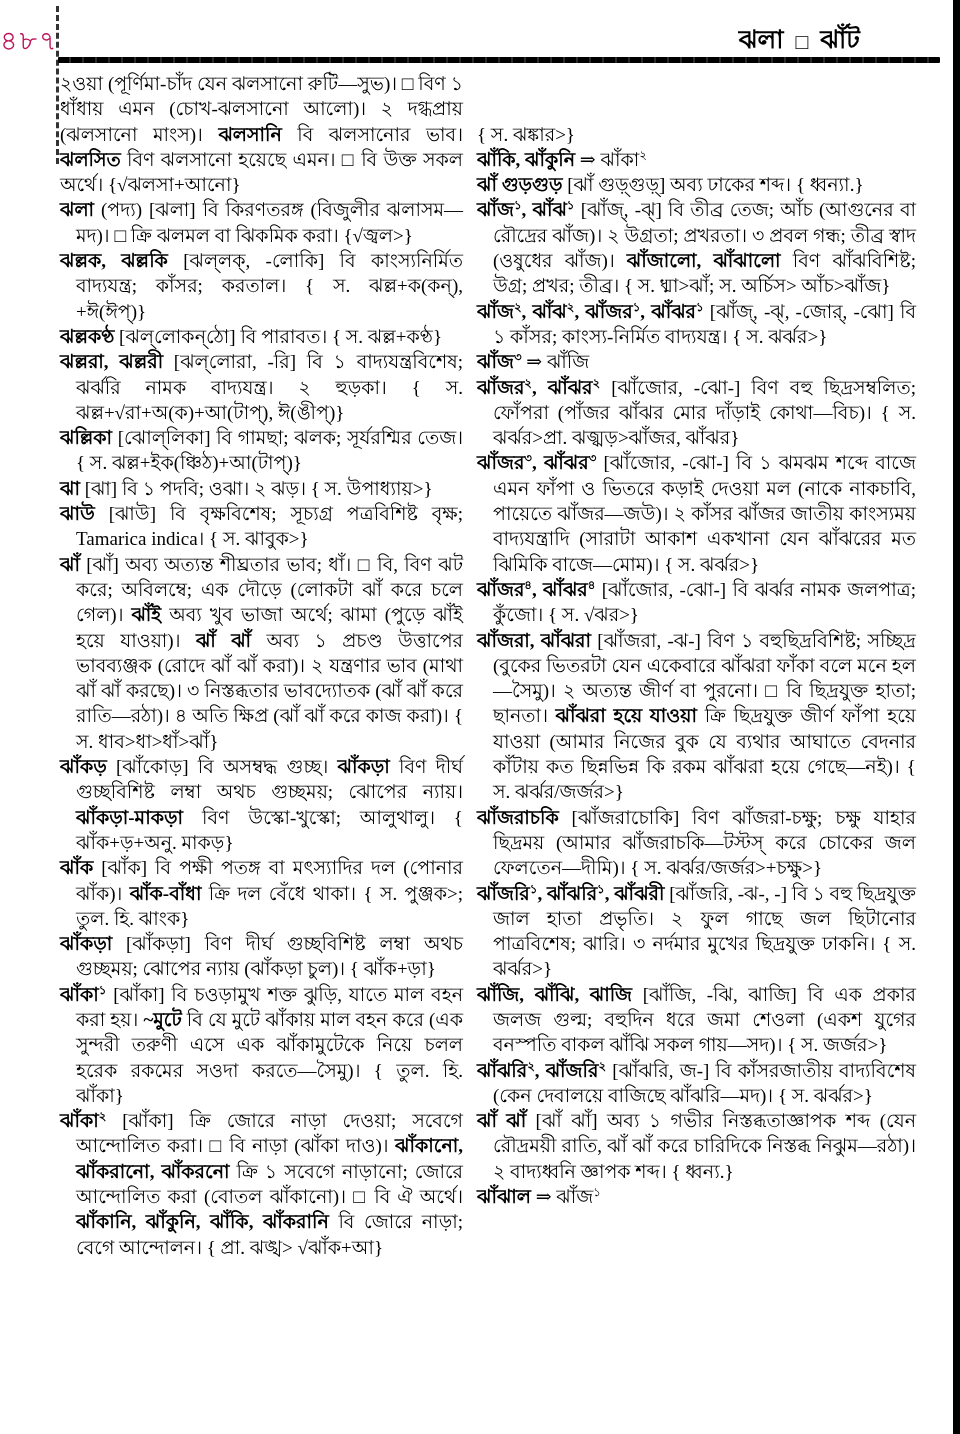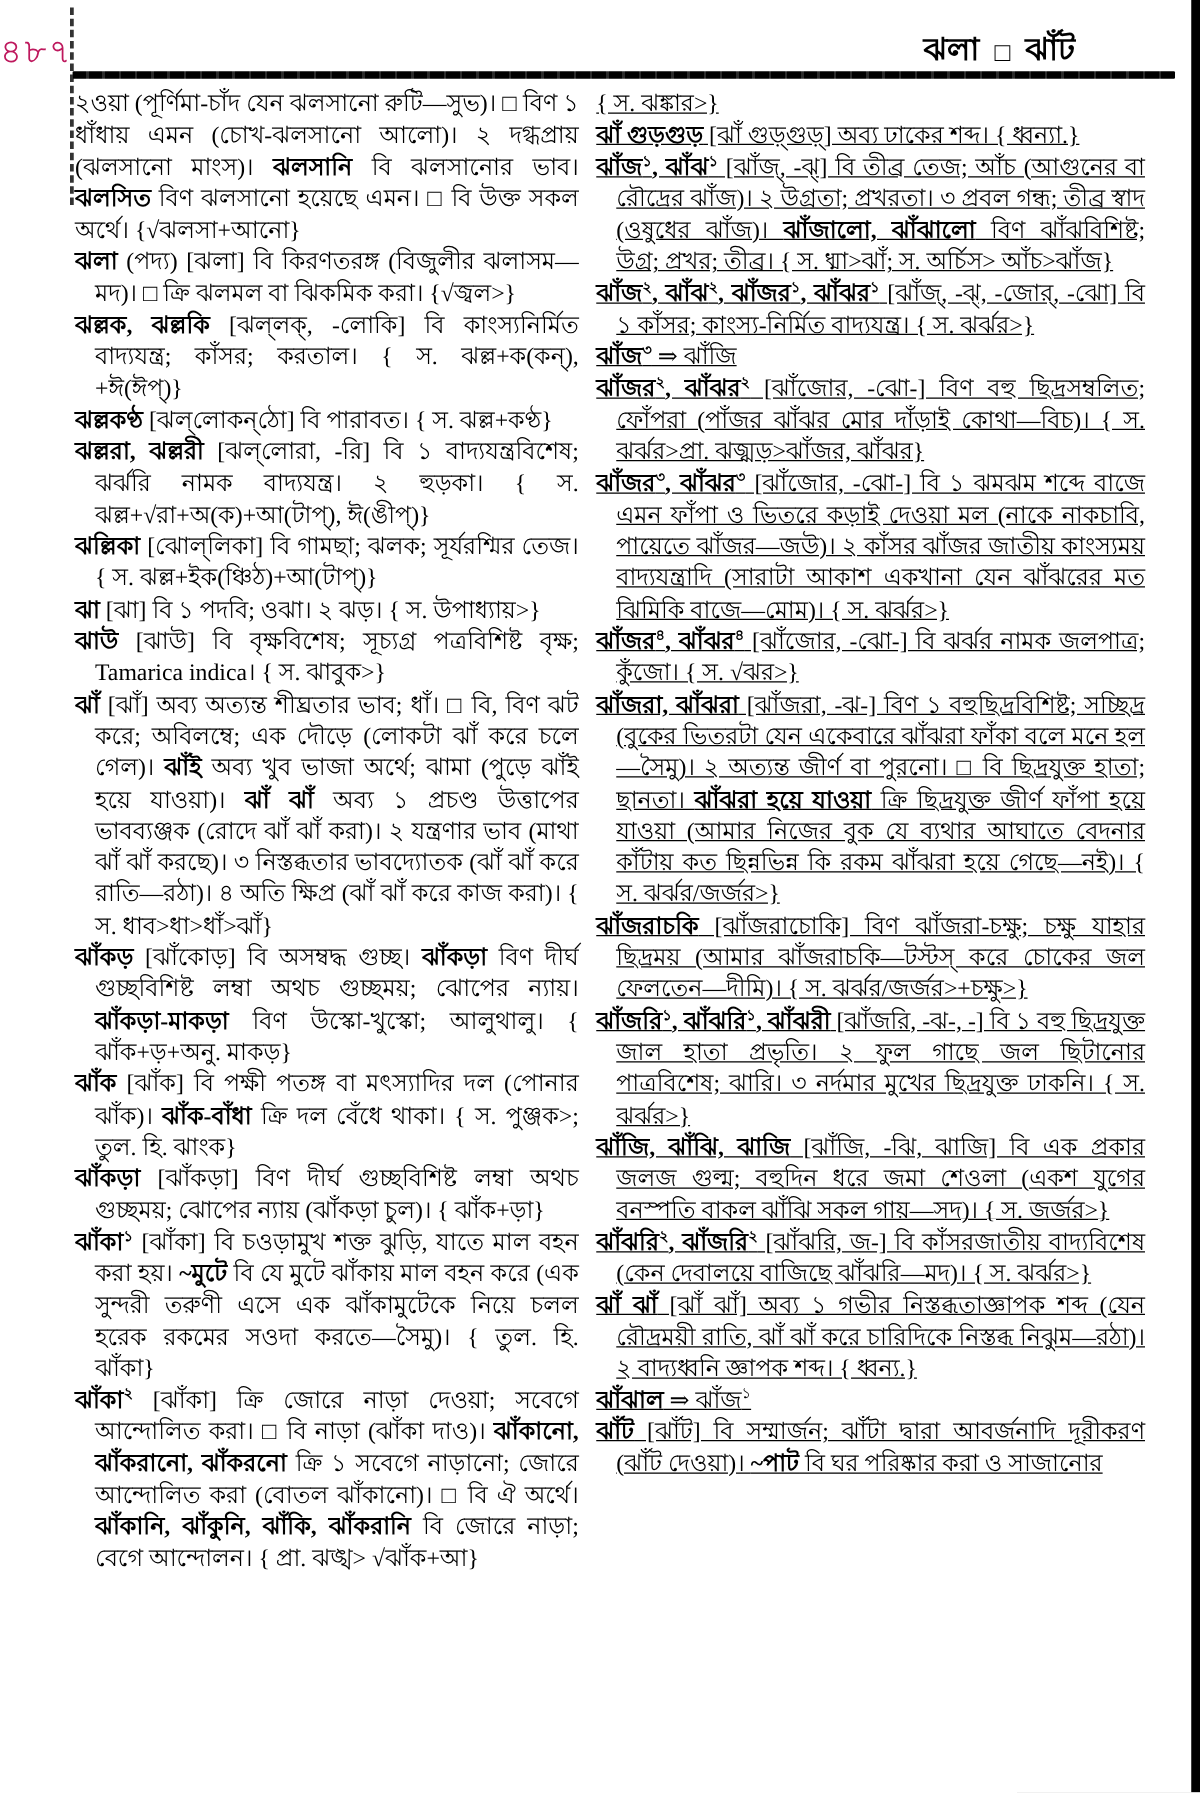--- a/index.html
+++ b/index.html
@@ -32,26 +32,26 @@
   }
   .gbox{font-weight:normal;font-size:21px;line-height:1;transform:translateY(1px);}
   .rule{
     position:absolute;top:57px;left:58px;width:882px;height:6px;
     background:repeating-linear-gradient(90deg,#000 0 11px,#2a2a2a 11px 13px);
     border-radius:1px;
   }
   
   .cols{
     position:absolute;top:71px;left:60px;width:856px;
-    display:flex;align-items:flex-start;
+    display:flex;align-items:center;
   }
   .col{font-size:19px;line-height:25.3px;text-align:justify;}
   .col.left{width:403px;}
   .divider{width:3px;background:#000;margin-left:5px;margin-right:6px;}
-  .col.right{flex:1;text-decoration:underline;}
+  .col.right{flex:1;}
   .entry{margin:0;padding-left:16px;text-indent:-16px;}
   .entry.cont{padding-left:0;text-indent:0;}
   .entry .b{font-weight:bold;}
   .entry .i{}
   sup{font-size:0.62em;line-height:0;}
 </style>
 </head>
 <body>
 
 <div class="page">
@@ -82,31 +82,31 @@
         <p class="entry"><span class="b">ঝাঁ</span><span> [ঝাঁ] অব্য অত্যন্ত শীঘ্রতার ভাব; ধাঁ। □ বি, বিণ ঝট করে; অবিলম্বে; এক দৌড়ে (লোকটা ঝাঁ করে চলে গেল)। </span><span class="b">ঝাঁই</span><span> অব্য খুব ভাজা অর্থে; ঝামা (পুড়ে ঝাঁই হয়ে যাওয়া)। </span><span class="b">ঝাঁ ঝাঁ</span><span> অব্য ১ প্রচণ্ড উত্তাপের ভাবব্যঞ্জক (রোদে ঝাঁ ঝাঁ করা)। ২ যন্ত্রণার ভাব (মাথা ঝাঁ ঝাঁ করছে)। ৩ নিস্তব্ধতার ভাবদ্যোতক (ঝাঁ ঝাঁ করে রাতি—রঠা)। ৪ অতি ক্ষিপ্র (ঝাঁ ঝাঁ করে কাজ করা)। { স. ধাব&gt;ধা&gt;ধাঁ&gt;ঝাঁ}</span></p>
         <p class="entry"><span class="b">ঝাঁকড়</span><span> [ঝাঁকোড়] বি অসম্বদ্ধ গুচ্ছ। </span><span class="b">ঝাঁকড়া</span><span> বিণ দীর্ঘ গুচ্ছবিশিষ্ট লম্বা অথচ গুচ্ছময়; ঝোপের ন্যায়। </span><span class="b">ঝাঁকড়া-মাকড়া</span><span> বিণ উস্কো-খুস্কো; আলুথালু। { ঝাঁক+ড়+অনু. মাকড়}</span></p>
         <p class="entry"><span class="b">ঝাঁক</span><span> [ঝাঁক] বি পক্ষী পতঙ্গ বা মৎস্যাদির দল (পোনার ঝাঁক)। </span><span class="b">ঝাঁক-বাঁধা</span><span> ক্রি দল বেঁধে থাকা। { স. পুঞ্জক&gt;; তুল. হি. ঝাংক}</span></p>
         <p class="entry"><span class="b">ঝাঁকড়া</span><span> [ঝাঁকড়া] বিণ দীর্ঘ গুচ্ছবিশিষ্ট লম্বা অথচ গুচ্ছময়; ঝোপের ন্যায় (ঝাঁকড়া চুল)। { ঝাঁক+ড়া}</span></p>
         <p class="entry"><span class="b">ঝাঁকা</span><sup class="b">১</sup><span> [ঝাঁকা] বি চওড়ামুখ শক্ত ঝুড়ি, যাতে মাল বহন করা হয়। </span><span class="b">~মুটে</span><span> বি যে মুটে ঝাঁকায় মাল বহন করে (এক সুন্দরী তরুণী এসে এক ঝাঁকামুটেকে নিয়ে চলল হরেক রকমের সওদা করতে—সৈমু)। { তুল. হি. ঝাঁকা}</span></p>
         <p class="entry"><span class="b">ঝাঁকা</span><sup class="b">২</sup><span> [ঝাঁকা] ক্রি জোরে নাড়া দেওয়া; সবেগে আন্দোলিত করা। □ বি নাড়া (ঝাঁকা দাও)। </span><span class="b">ঝাঁকানো, ঝাঁকরানো, ঝাঁকরনো</span><span> ক্রি ১ সবেগে নাড়ানো; জোরে আন্দোলিত করা (বোতল ঝাঁকানো)। □ বি ঐ অর্থে। </span><span class="b">ঝাঁকানি, ঝাঁকুনি, ঝাঁকি, ঝাঁকরানি</span><span> বি জোরে নাড়া; বেগে আন্দোলন। { প্রা. ঝঙ্খ&gt; √ঝাঁক+আ}</span></p>
       </div>
     <div class="divider"></div>
     <div class="col right">
         <p class="entry cont"><span>{ স. ঝঙ্কার&gt;}</span></p>
+        <p class="entry"><span class="b">ঝাঁকি, ঝাঁকুনি</span><span> ⇒ ঝাঁকা</span><sup>২</sup></p>
         <p class="entry"><span class="b">ঝাঁ গুড়গুড়</span><span> [ঝাঁ গুড়্‌গুড়্] অব্য ঢাকের শব্দ। { ধ্বন্যা.}</span></p>
         <p class="entry"><span class="b">ঝাঁজ</span><sup class="b">১</sup><span class="b">, ঝাঁঝ</span><sup class="b">১</sup><span> [ঝাঁজ্, -ঝ্] বি তীব্র তেজ; আঁচ (আগুনের বা রৌদ্রের ঝাঁজ)। ২ উগ্রতা; প্রখরতা। ৩ প্রবল গন্ধ; তীব্র স্বাদ (ওষুধের ঝাঁজ)। </span><span class="b">ঝাঁজালো, ঝাঁঝালো</span><span> বিণ ঝাঁঝবিশিষ্ট; উগ্র; প্রখর; তীব্র। { স. ধ্মা&gt;ঝাঁ; স. অর্চিস&gt; আঁচ&gt;ঝাঁজ}</span></p>
         <p class="entry"><span class="b">ঝাঁজ</span><sup class="b">২</sup><span class="b">, ঝাঁঝ</span><sup class="b">২</sup><span class="b">, ঝাঁজর</span><sup class="b">১</sup><span class="b">, ঝাঁঝর</span><sup class="b">১</sup><span> [ঝাঁজ্, -ঝ্, -জোর্, -ঝো] বি ১ কাঁসর; কাংস্য-নির্মিত বাদ্যযন্ত্র। { স. ঝর্ঝর&gt;}</span></p>
         <p class="entry"><span class="b">ঝাঁজ</span><sup class="b">৩</sup><span> ⇒ ঝাঁজি</span></p>
         <p class="entry"><span class="b">ঝাঁজর</span><sup class="b">২</sup><span class="b">, ঝাঁঝর</span><sup class="b">২</sup><span> [ঝাঁজোর, -ঝো-] বিণ বহু ছিদ্রসম্বলিত; ফোঁপরা (পাঁজর ঝাঁঝর মোর দাঁড়াই কোথা—বিচ)। { স. ঝর্ঝর&gt;প্রা. ঝজ্ঝড়&gt;ঝাঁজর, ঝাঁঝর}</span></p>
         <p class="entry"><span class="b">ঝাঁজর</span><sup class="b">৩</sup><span class="b">, ঝাঁঝর</span><sup class="b">৩</sup><span> [ঝাঁজোর, -ঝো-] বি ১ ঝমঝম শব্দে বাজে এমন ফাঁপা ও ভিতরে কড়াই দেওয়া মল (নাকে নাকচাবি, পায়েতে ঝাঁজর—জউ)। ২ কাঁসর ঝাঁজর জাতীয় কাংস্যময় বাদ্যযন্ত্রাদি (সারাটা আকাশ একখানা যেন ঝাঁঝরের মত ঝিমিকি বাজে—মোম)। { স. ঝর্ঝর&gt;}</span></p>
         <p class="entry"><span class="b">ঝাঁজর</span><sup class="b">৪</sup><span class="b">, ঝাঁঝর</span><sup class="b">৪</sup><span> [ঝাঁজোর, -ঝো-] বি ঝর্ঝর নামক জলপাত্র; কুঁজো। { স. √ঝর&gt;}</span></p>
         <p class="entry"><span class="b">ঝাঁজরা, ঝাঁঝরা</span><span> [ঝাঁজরা, -ঝ-] বিণ ১ বহুছিদ্রবিশিষ্ট; সচ্ছিদ্র (বুকের ভিতরটা যেন একেবারে ঝাঁঝরা ফাঁকা বলে মনে হল—সৈমু)। ২ অত্যন্ত জীর্ণ বা পুরনো। □ বি ছিদ্রযুক্ত হাতা; ছানতা। </span><span class="b">ঝাঁঝরা হয়ে যাওয়া</span><span> ক্রি ছিদ্রযুক্ত জীর্ণ ফাঁপা হয়ে যাওয়া (আমার নিজের বুক যে ব্যথার আঘাতে বেদনার কাঁটায় কত ছিন্নভিন্ন কি রকম ঝাঁঝরা হয়ে গেছে—নই)। { স. ঝর্ঝর/জর্জর&gt;}</span></p>
         <p class="entry"><span class="b">ঝাঁজরাচকি</span><span> [ঝাঁজরাচোকি] বিণ ঝাঁজরা-চক্ষু; চক্ষু যাহার ছিদ্রময় (আমার ঝাঁজরাচকি—টস্টস্ করে চোকের জল ফেলতেন—দীমি)। { স. ঝর্ঝর/জর্জর&gt;+চক্ষু&gt;}</span></p>
         <p class="entry"><span class="b">ঝাঁজরি</span><sup class="b">১</sup><span class="b">, ঝাঁঝরি</span><sup class="b">১</sup><span class="b">, ঝাঁঝরী</span><span> [ঝাঁজরি, -ঝ-, -] বি ১ বহু ছিদ্রযুক্ত জাল হাতা প্রভৃতি। ২ ফুল গাছে জল ছিটানোর পাত্রবিশেষ; ঝারি। ৩ নর্দমার মুখের ছিদ্রযুক্ত ঢাকনি। { স. ঝর্ঝর&gt;}</span></p>
         <p class="entry"><span class="b">ঝাঁজি, ঝাঁঝি, ঝাজি</span><span> [ঝাঁজি, -ঝি, ঝাজি] বি এক প্রকার জলজ গুল্ম; বহুদিন ধরে জমা শেওলা (একশ যুগের বনস্পতি বাকল ঝাঁঝি সকল গায়—সদ)। { স. জর্জর&gt;}</span></p>
         <p class="entry"><span class="b">ঝাঁঝরি</span><sup class="b">২</sup><span class="b">, ঝাঁজরি</span><sup class="b">২</sup><span> [ঝাঁঝরি, জ-] বি কাঁসরজাতীয় বাদ্যবিশেষ (কেন দেবালয়ে বাজিছে ঝাঁঝরি—মদ)। { স. ঝর্ঝর&gt;}</span></p>
         <p class="entry"><span class="b">ঝাঁ ঝাঁ</span><span> [ঝাঁ ঝাঁ] অব্য ১ গভীর নিস্তব্ধতাজ্ঞাপক শব্দ (যেন রৌদ্রময়ী রাতি, ঝাঁ ঝাঁ করে চারিদিকে নিস্তব্ধ নিঝুম—রঠা)। ২ বাদ্যধ্বনি জ্ঞাপক শব্দ। { ধ্বন্য.}</span></p>
         <p class="entry"><span class="b">ঝাঁঝাল</span><span> ⇒ ঝাঁজ</span><sup>১</sup></p>
-        <p class="entry"><span class="b">ঝাঁট</span><span> [ঝাঁট] বি সম্মার্জন; ঝাঁটা দ্বারা আবর্জনাদি দূরীকরণ (ঝাঁট দেওয়া)। </span><span class="b">~পাট</span><span> বি ঘর পরিষ্কার করা ও সাজানোর</span></p>
       </div>
   </div>
 
 </div>
 
 </body></html>

